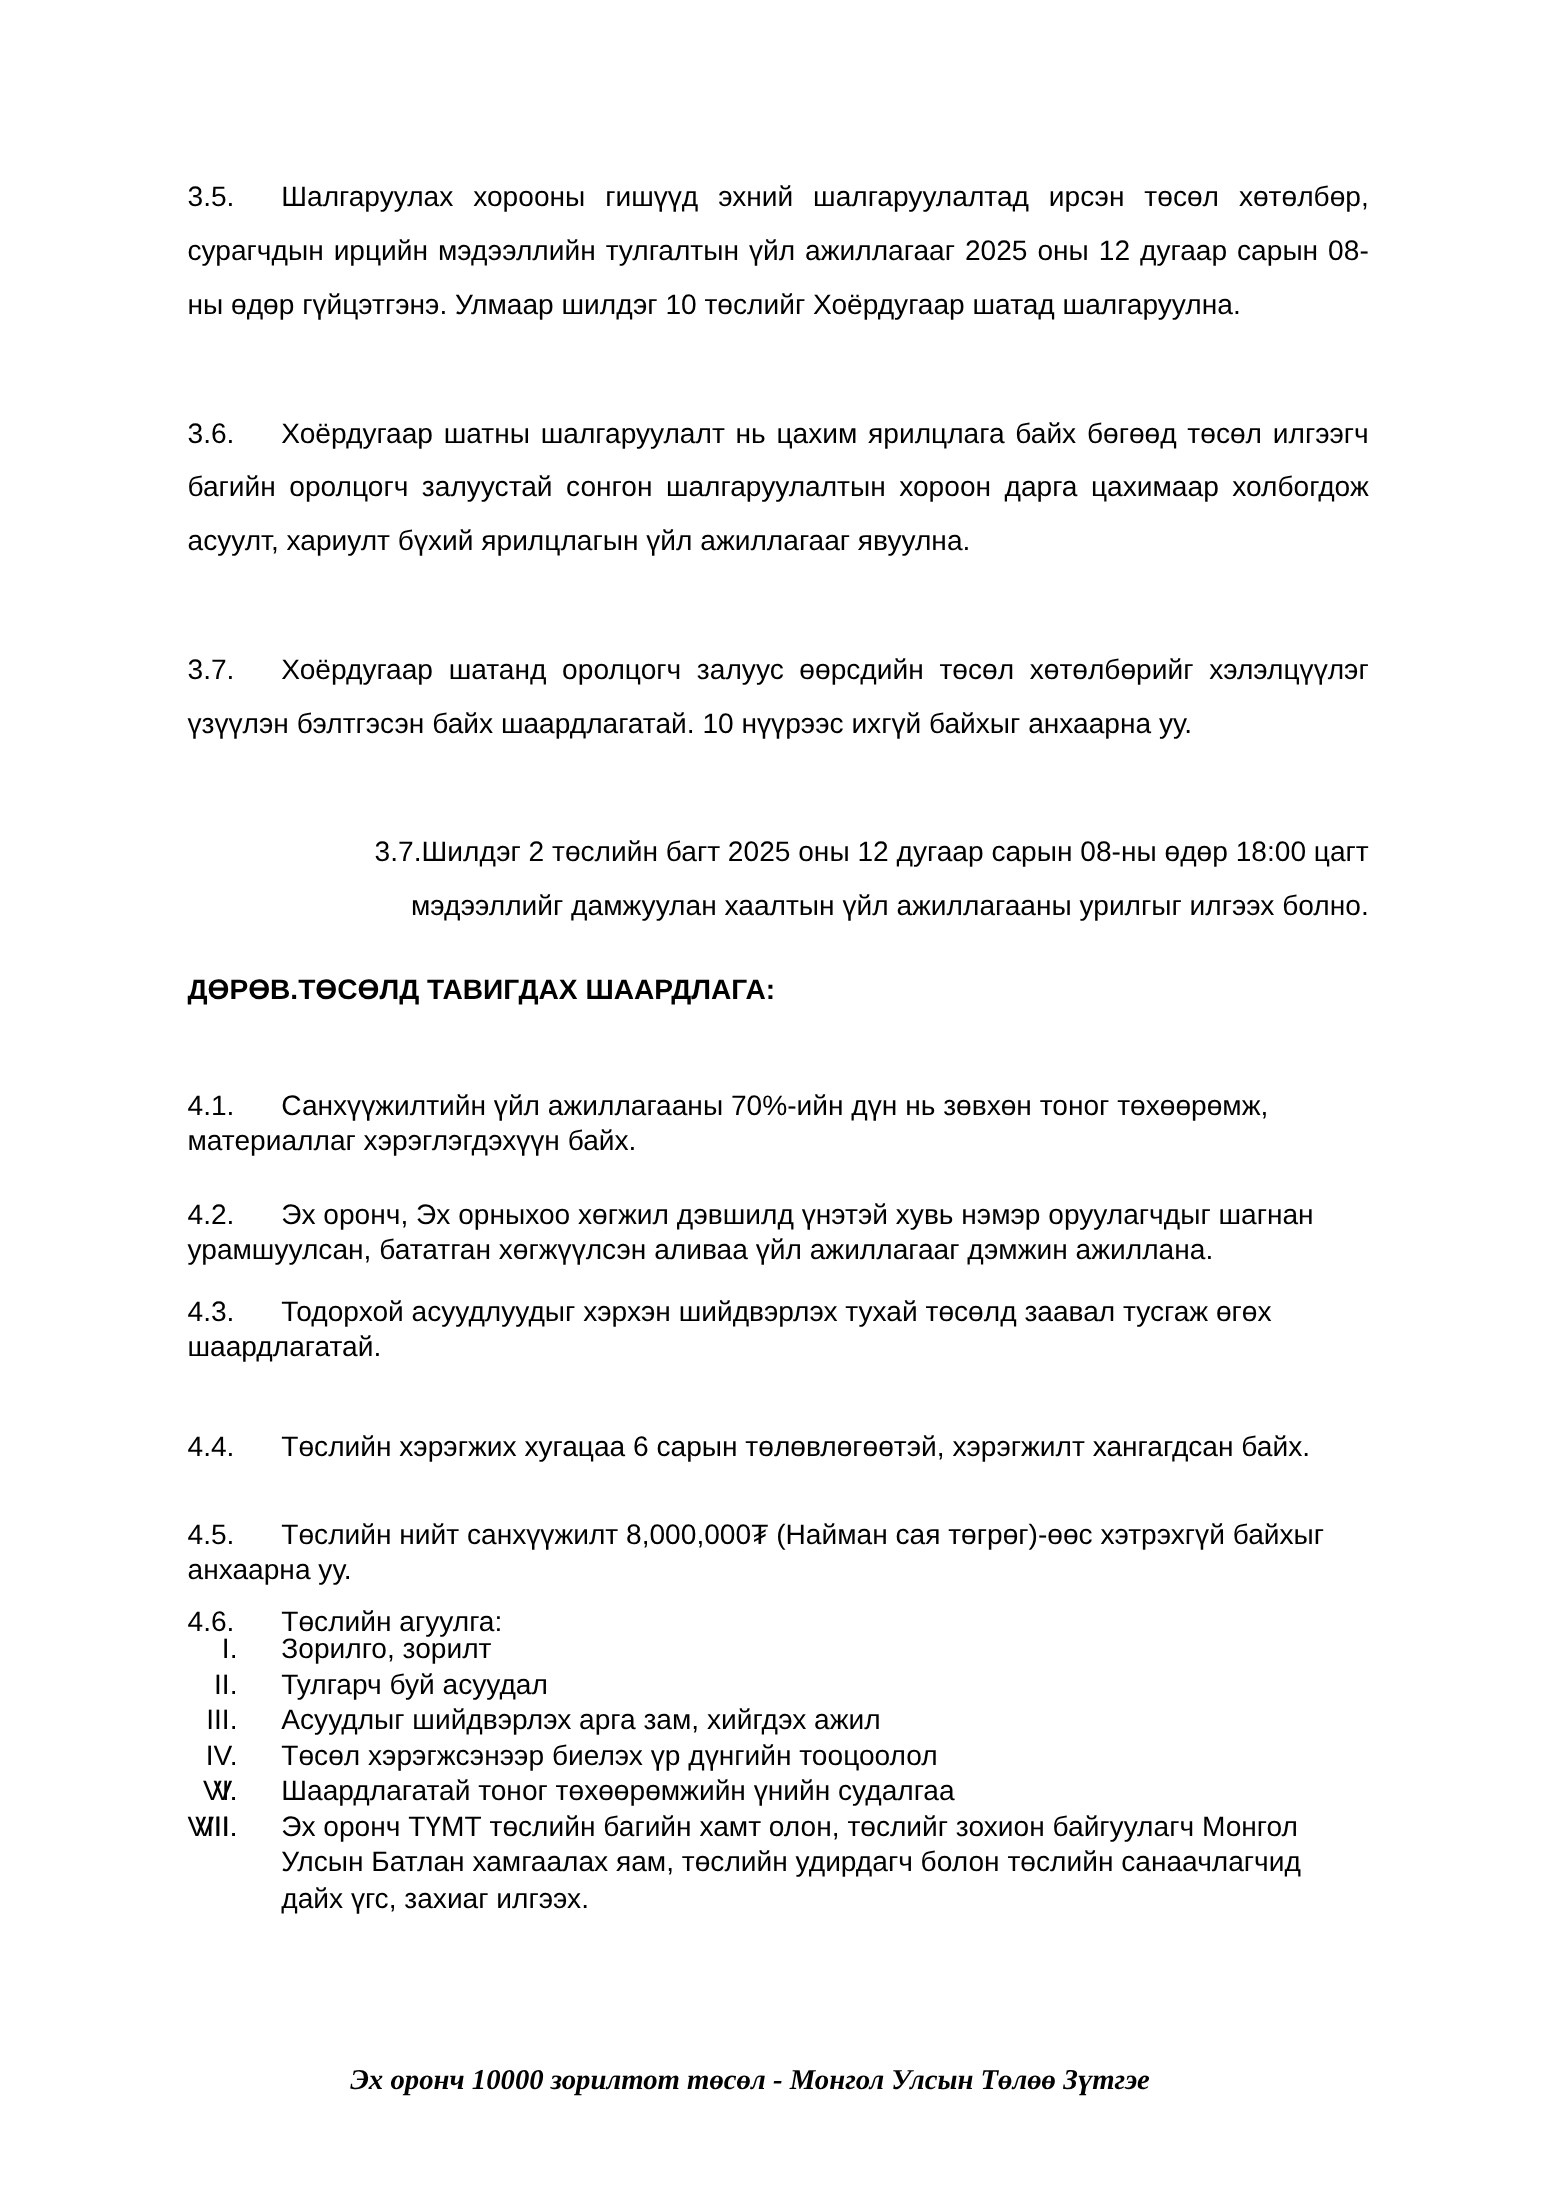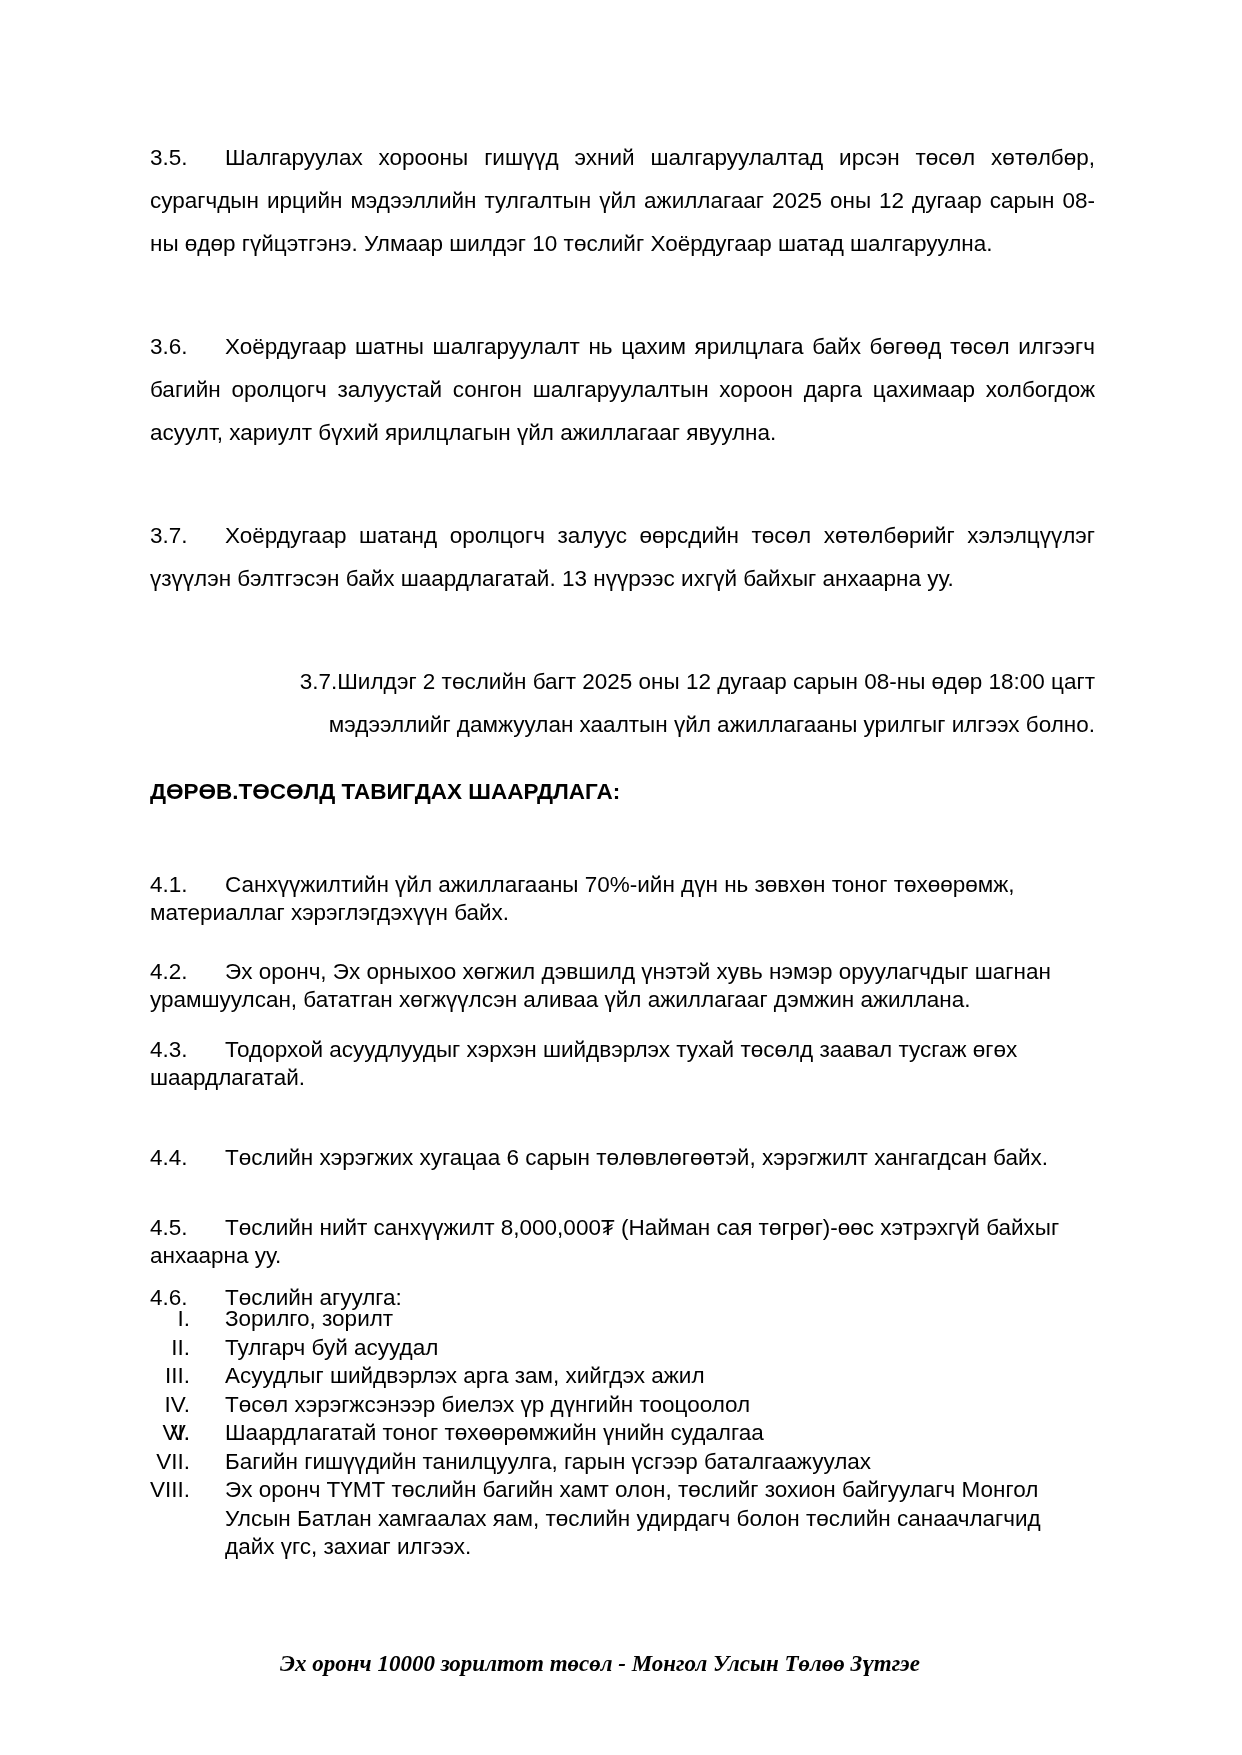--- a/index.html
+++ b/index.html
@@ -35,21 +35,21 @@
 
   <div class="para" style="top:136px">
     <span class="num">3.5.</span><span>Шалгаруулах хорооны гишүүд эхний шалгаруулалтад ирсэн төсөл хөтөлбөр, сурагчдын ирцийн мэдээллийн тулгалтын үйл ажиллагааг 2025 оны 12 дугаар сарын 08-ны өдөр гүйцэтгэнэ. Улмаар шилдэг 10 төслийг Хоёрдугаар шатад шалгаруулна.</span>
   </div>
 
   <div class="para" style="top:325px">
     <span class="num">3.6.</span><span>Хоёрдугаар шатны шалгаруулалт нь цахим ярилцлага байх бөгөөд төсөл илгээгч багийн оролцогч залуустай сонгон шалгаруулалтын хороон дарга цахимаар холбогдож асуулт, хариулт бүхий ярилцлагын үйл ажиллагааг явуулна.</span>
   </div>
 
   <div class="para" style="top:514px">
-    <span class="num">3.7.</span><span>Хоёрдугаар шатанд оролцогч залуус өөрсдийн төсөл хөтөлбөрийг хэлэлцүүлэг үзүүлэн бэлтгэсэн байх шаардлагатай. 13 нүүрээс ихгүй байхыг анхаарна уу.</span>
+    <span class="num">3.7.</span><span>Хоёрдугаар шатанд оролцогч залуус өөрсдийн төсөл хөтөлбөрийг хэлэлцүүлэг үзүүлэн бэлтгэсэн байх шаардлагатай. 10 нүүрээс ихгүй байхыг анхаарна уу.</span>
   </div>
 
   <div class="para" style="top:660px; text-align:right">
     <span class="num">3.7.</span><span>Шилдэг 2 төслийн багт 2025 оны 12 дугаар сарын 08-ны өдөр 18:00 цагт мэдээллийг дамжуулан хаалтын үйл ажиллагааны урилгыг илгээх болно.</span>
   </div>
 
   <div class="heading" style="top:778px">ДӨРӨВ.ТӨСӨЛД ТАВИГДАХ ШААРДЛАГА:</div>
 
   <div class="para tight" style="top:835px">
     <span class="num">4.1.</span><span>Санхүүжилтийн үйл ажиллагааны 70%-ийн дүн нь зөвхөн тоног төхөөрөмж, материаллаг хэрэглэгдэхүүн байх.</span>
@@ -75,19 +75,19 @@
     <span class="num">4.6.</span><span>Төслийн агуулга:</span>
   </div>
 
   <div class="roman" style="top:1305px">
     <div class="ri"><span class="rn">I.</span><span>Зорилго, зорилт</span></div>
     <div class="ri"><span class="rn">II.</span><span>Тулгарч буй асуудал</span></div>
     <div class="ri"><span class="rn">III.</span><span>Асуудлыг шийдвэрлэх арга зам, хийгдэх ажил</span></div>
     <div class="ri"><span class="rn">IV.</span><span>Төсөл хэрэгжсэнээр биелэх үр дүнгийн тооцоолол</span></div>
     <div class="ri"><span class="rn">V.</span></div>
     <div class="ri"><span class="rn">VI.</span><span>Шаардлагатай тоног төхөөрөмжийн үнийн судалгаа</span></div>
-    <div class="ri"><span class="rn">VII.</span><span>Багийн гишүүдийн танилцуулга, гарын үсгээр баталгаажуулах</span></div>
+    <div class="ri"><span class="rn">VII.</span></div>
     <div class="ri"><span class="rn">VIII.</span><span>Эх оронч ТҮМТ төслийн багийн хамт олон, төслийг зохион байгуулагч Монгол Улсын Батлан хамгаалах яам, төслийн удирдагч болон төслийн санаачлагчид дайх үгс, захиаг илгээх.</span></div>
   </div>
 
 </div>
 
 <div class="footer">Эх оронч 10000 зорилтот төсөл - Монгол Улсын Төлөө Зүтгэе</div>
 
 </body></html>

